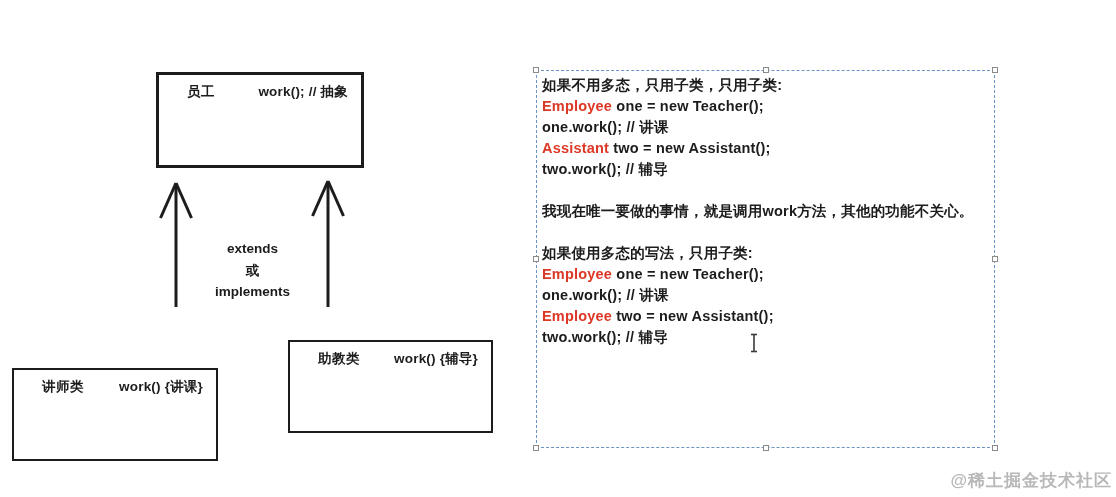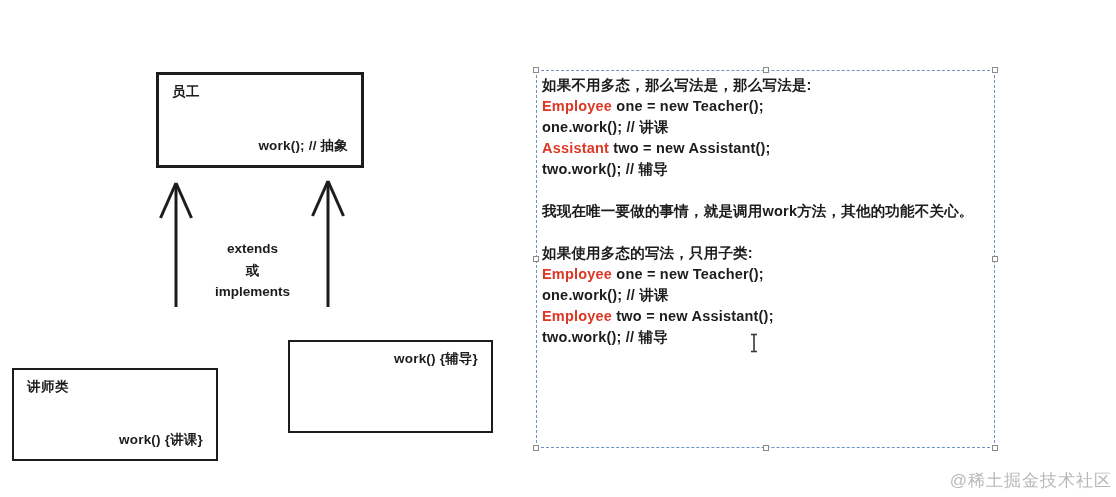--- a/index.html
+++ b/index.html
@@ -8,22 +8,22 @@
     width:1116px; height:497px;
     position:relative; overflow:hidden;
     font-family:"Liberation Sans","DejaVu Sans",sans-serif;
   }
   .stage { position:absolute; inset:0; }
 
   
   .uml-box {
     position:absolute; background:#fff;
     border:3px solid var(--ink,#1c1c1c);
-    display:flex; flex-direction:column; justify-content:space-between;
-    padding:8px 13px 10px 13px;
+    display:flex; flex-direction:row; justify-content:space-between;
+    padding:8px 13px 10px 28px;
     color:var(--ink,#1c1c1c); font-weight:700; font-size:13.5px;
   }
   .uml-box.child { border-width:2.5px; }
   .box-title { letter-spacing:.5px; }
   .box-method { letter-spacing:.2px;text-align:right; }
 
   
   .arrows-svg { position:absolute; left:0; top:0; }
 
   
@@ -58,21 +58,21 @@
   .h-bm { left:calc(50% - 3px); bottom:-4px; }
   .h-br { right:-4px; bottom:-4px; }
 
   
   .text-cursor { position:absolute; left:748px; top:333px; }
 
   
   .watermark {
     position:absolute; right:4px; bottom:5px;
     color:var(--watermark,#b8b8b8);
-    font-size:17px; font-weight:400; letter-spacing:1px;
+    font-size:17px; font-weight:700; letter-spacing:1px;
   }
 </style>
 </head>
 <body>
 
 <div class="stage">
 
   <div class="uml-box" style="left:156px; top:72px; width:208px; height:96px;">
     <div class="box-title">员工</div>
     <div class="box-method">work(); // 抽象</div>
@@ -94,34 +94,35 @@
     <div>或</div>
     <div>implements</div>
   </div>
 
   <div class="uml-box child" style="left:12px; top:340px; width:206px; height:93px;margin-top:28px;">
     <div class="box-title">讲师类</div>
     <div class="box-method">work() {讲课}</div>
   </div>
 
   <div class="uml-box child" style="left:288px; top:340px; width:205px; height:93px;">
+    <div class="box-title">助教类</div>
     <div class="box-method">work() {辅导}</div>
   </div>
 
   <div class="note-panel">
     <span class="handle h-tl"></span>
     <span class="handle h-tm"></span>
     <span class="handle h-tr"></span>
     <span class="handle h-ml"></span>
     <span class="handle h-mr"></span>
     <span class="handle h-bl"></span>
     <span class="handle h-bm"></span>
     <span class="handle h-br"></span>
     <div>
-        <div class="note-line"><span>如果不用多态，那么写法是，那么写法是:</span></div>
+        <div class="note-line"><span>如果不用多态，只用子类，只用子类:</span></div>
         <div class="note-line"><span class="red">Employee</span><span> one = new Teacher();</span></div>
         <div class="note-line"><span>one.work(); // 讲课</span></div>
         <div class="note-line"><span class="red">Assistant</span><span> two = new Assistant();</span></div>
         <div class="note-line"><span>two.work(); // 辅导</span></div>
         <div class="note-line">&nbsp;</div>
         <div class="note-line"><span>我现在唯一要做的事情，就是调用work方法，其他的功能不关心。</span></div>
         <div class="note-line">&nbsp;</div>
         <div class="note-line"><span>如果使用多态的写法，只用子类:</span></div>
         <div class="note-line"><span class="red">Employee</span><span> one = new Teacher();</span></div>
         <div class="note-line"><span>one.work(); // 讲课</span></div>

